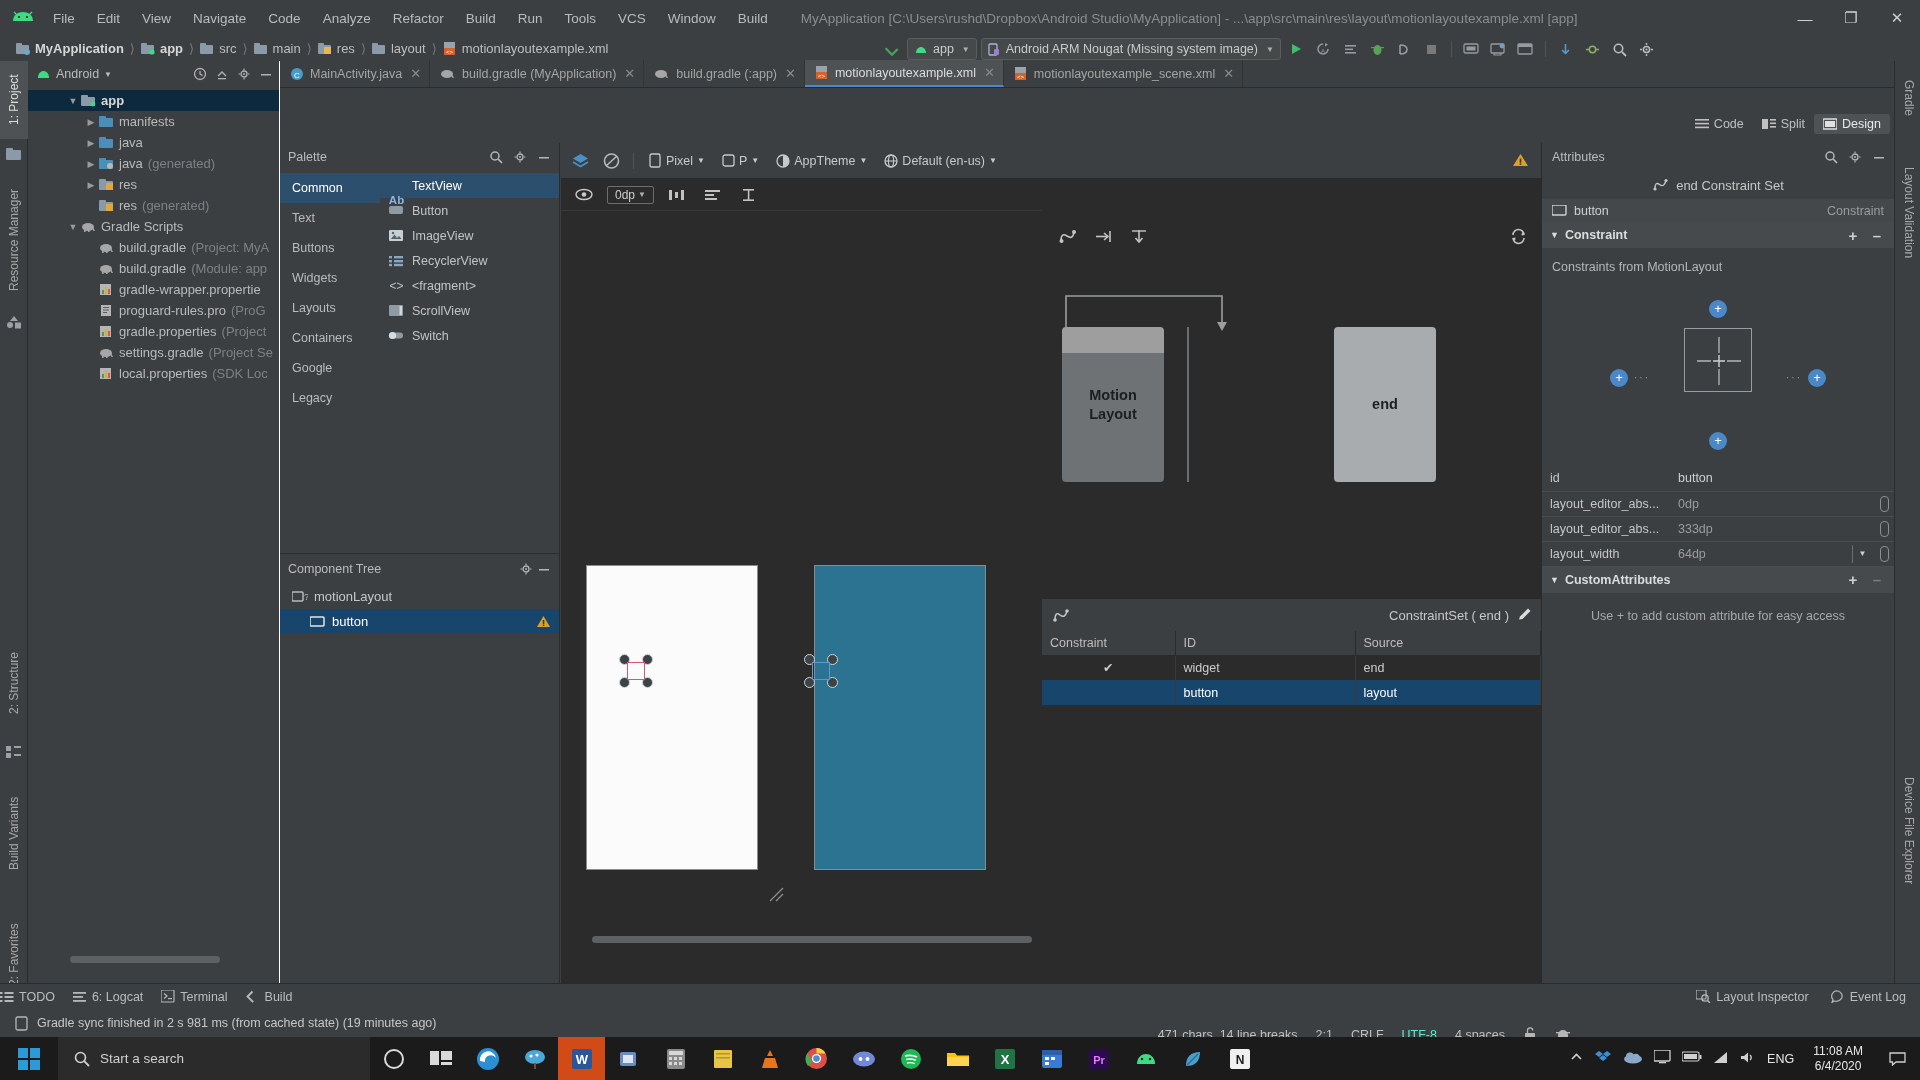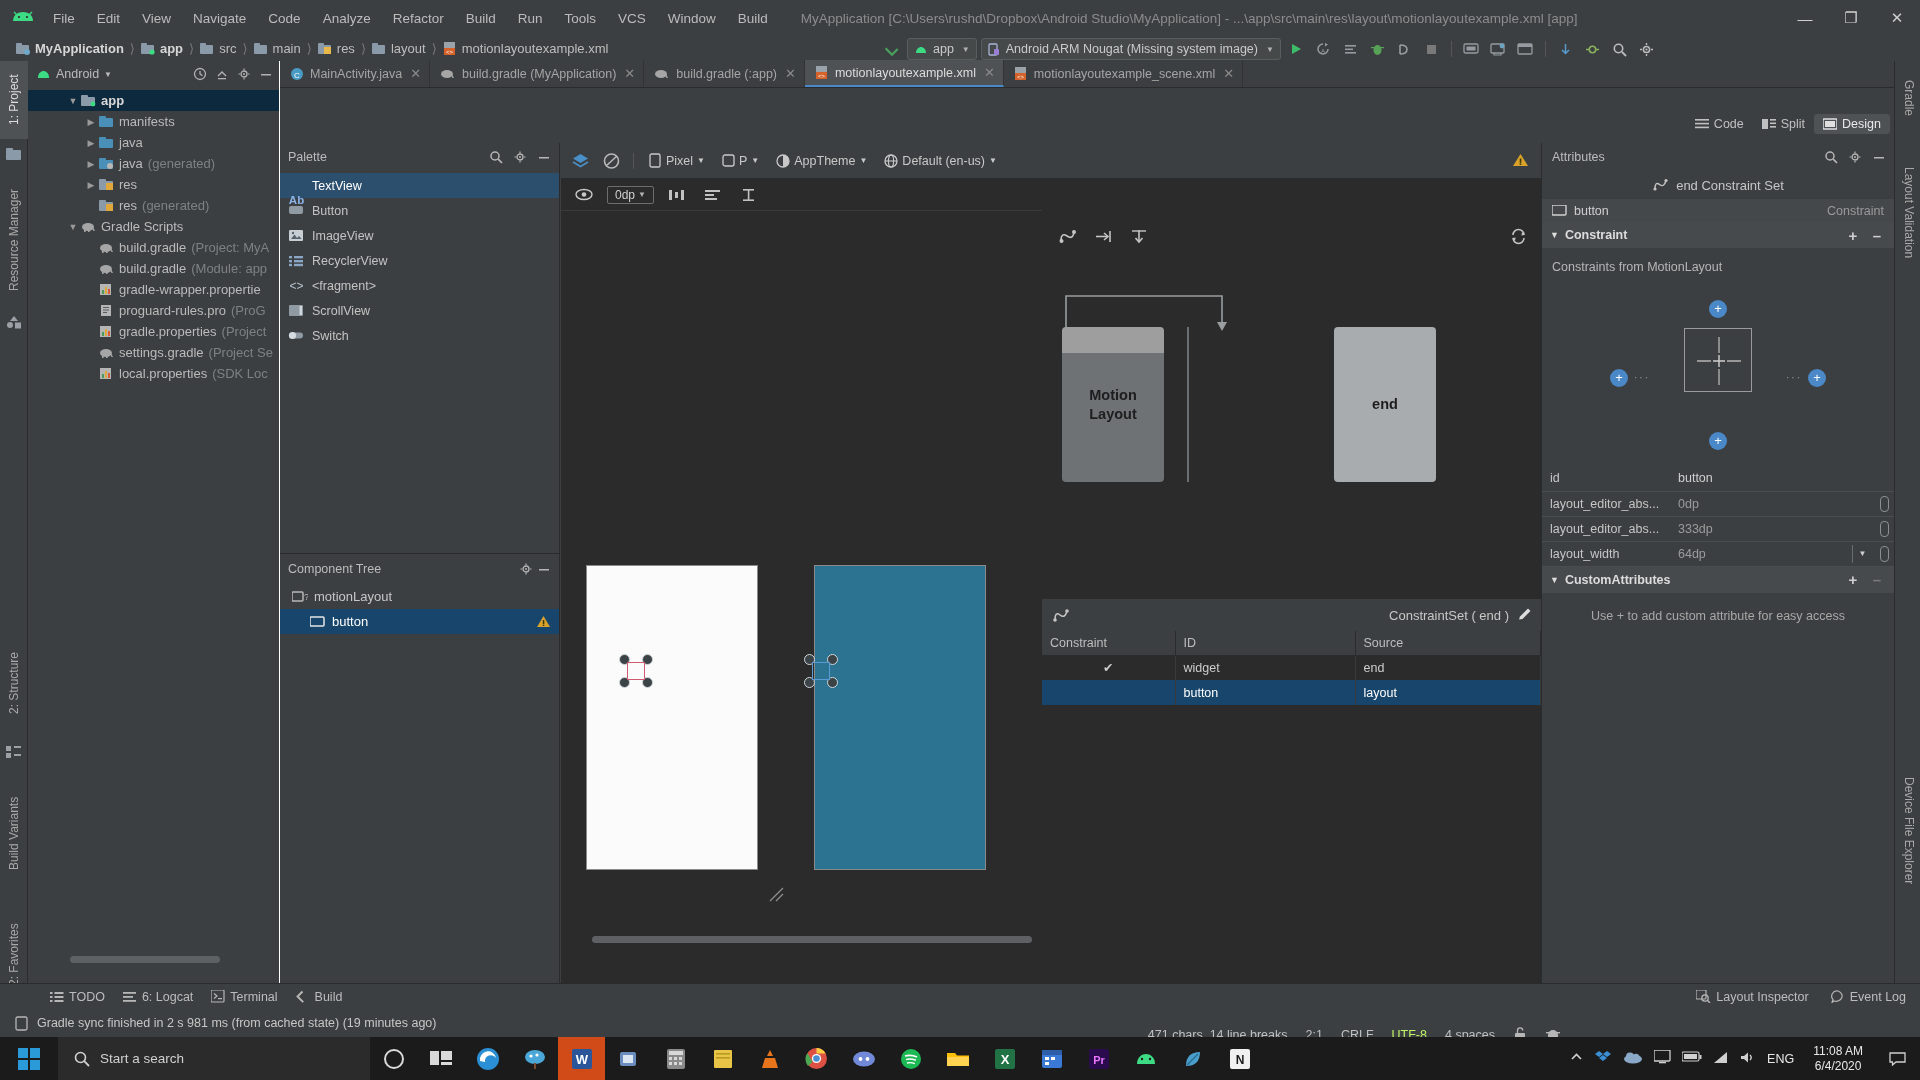--- a/index.html
+++ b/index.html
@@ -290,32 +290,32 @@
   .vdrop {
     position:absolute; right:22px; top:3px; width:20px; height:18px;
     border-left:1px solid #6a6e70; display:flex; align-items:center; justify-content:center;
     color:#cfcfcf; font-size:8px;
   }
   .vclip { position:absolute; right:5px; top:4px; width:9px; height:16px; border:1px solid #8b8f91; border-radius:4px; }
 
   
   .bottombar {
     position:absolute; left:0; top:983px; width:1920px; height:26px;
-    background:#3c3f41; display:flex; align-items:center; gap:18px; padding-left:50px;
+    background:#3c3f41; display:flex; align-items:center; gap:18px; 
     font-size:12.5px; color:#bcbcbc; border-top:1px solid #2b2b2b;
   }
   .bb-item { display:flex; align-items:center; gap:5px; }
   .bb-right { position:absolute; right:14px; display:flex; align-items:center; gap:22px; }
   .statusbar {
     position:absolute; left:0; top:1009px; width:1589px; height:28px;
     background:#3c3f41; display:flex; align-items:center; padding-left:14px;
     font-size:12.5px; color:#c6c6c6;
   }
-  .sb-right { position:absolute; right:28px; display:flex; align-items:center; gap:18px; font-size:12.5px; color:#c0c0c0;margin-top:24px; }
-  .sb-right .dim { color:#bef264; }
+  .sb-right { position:absolute; right:18px; display:flex; align-items:center; gap:18px; font-size:12.5px; color:#c0c0c0;margin-top:24px; }
+  .sb-right .dim { color:#5eead4; }
 
   
   .taskbar {
     position:absolute; left:0; top:1037px; width:1920px; height:43px;
     background:#1b1b1b; display:flex; align-items:center;
   }
   .start-btn { width:58px; height:43px; display:flex; align-items:center; justify-content:center; }
   .searchbox {
     width:312px; height:43px; background:#2b2b2b; display:flex; align-items:center; gap:10px;
     padding-left:16px; color:#d0d0d0; font-size:13.5px;
@@ -878,20 +878,30 @@
             <path d="M7 1.5 L7 3 M7 11 L7 12.5 M1.5 7 L3 7 M11 7 L12.5 7" stroke="#b6b6b6" stroke-width="1.2"></path>
           </svg>
       </span>
       <span class="ph-ico">
         <svg width="14" height="14">
             <rect x="2" y="7" width="10" height="1.5" fill="#b6b6b6"></rect>
           </svg>
       </span>
     </div>
     <div class="pal-body">
+      <div class="pal-cats">
+        <div class="pcat sel">Common</div>
+        <div class="pcat">Text</div>
+        <div class="pcat">Buttons</div>
+        <div class="pcat">Widgets</div>
+        <div class="pcat">Layouts</div>
+        <div class="pcat">Containers</div>
+        <div class="pcat">Google</div>
+        <div class="pcat">Legacy</div>
+      </div>
       <div class="pal-items">
         <div class="pitem sel">
           <span class="pi-ico" style="color:#8ab4e8;font-size:11.5px;font-weight:bold;margin-top:28px;">Ab</span>
           <span>TextView</span>
         </div>
         <div class="pitem">
           <span class="pi-ico">
               <svg width="15" height="11">
                 <rect x="0" y="1" width="14" height="8" rx="2" fill="#8f9aa3"></rect>
               </svg>

